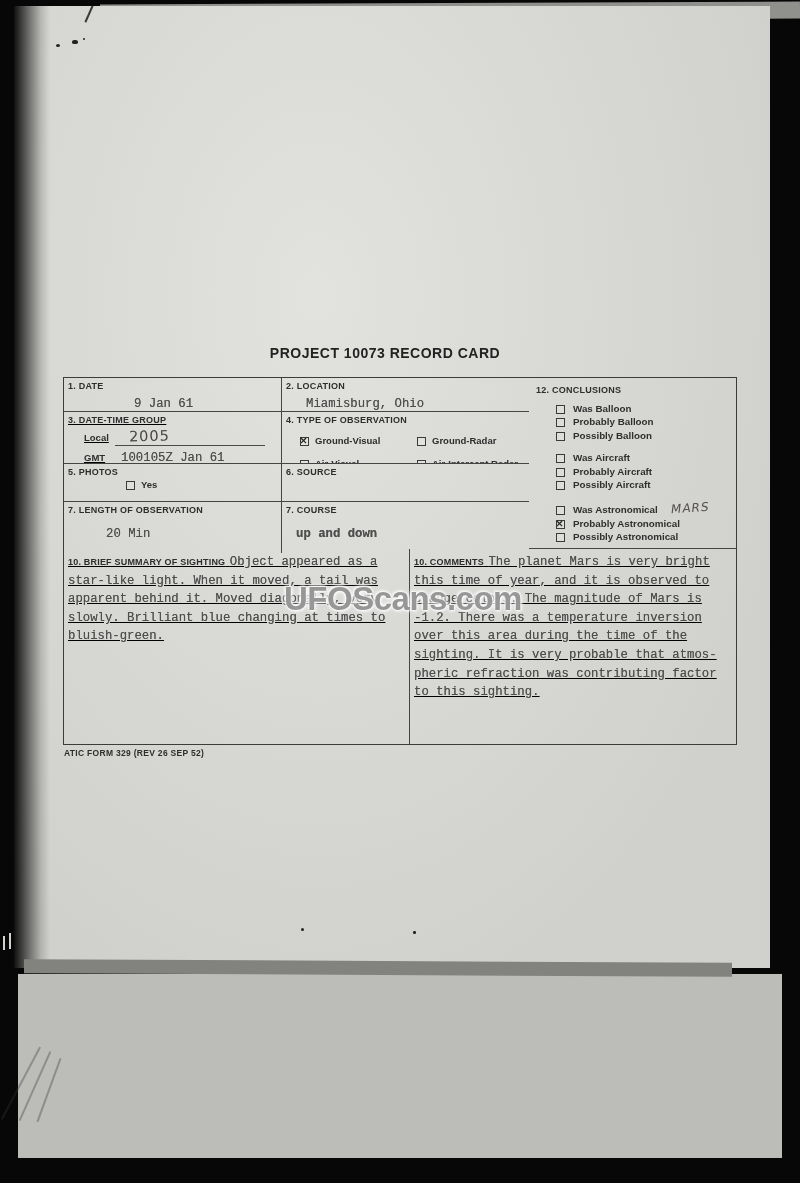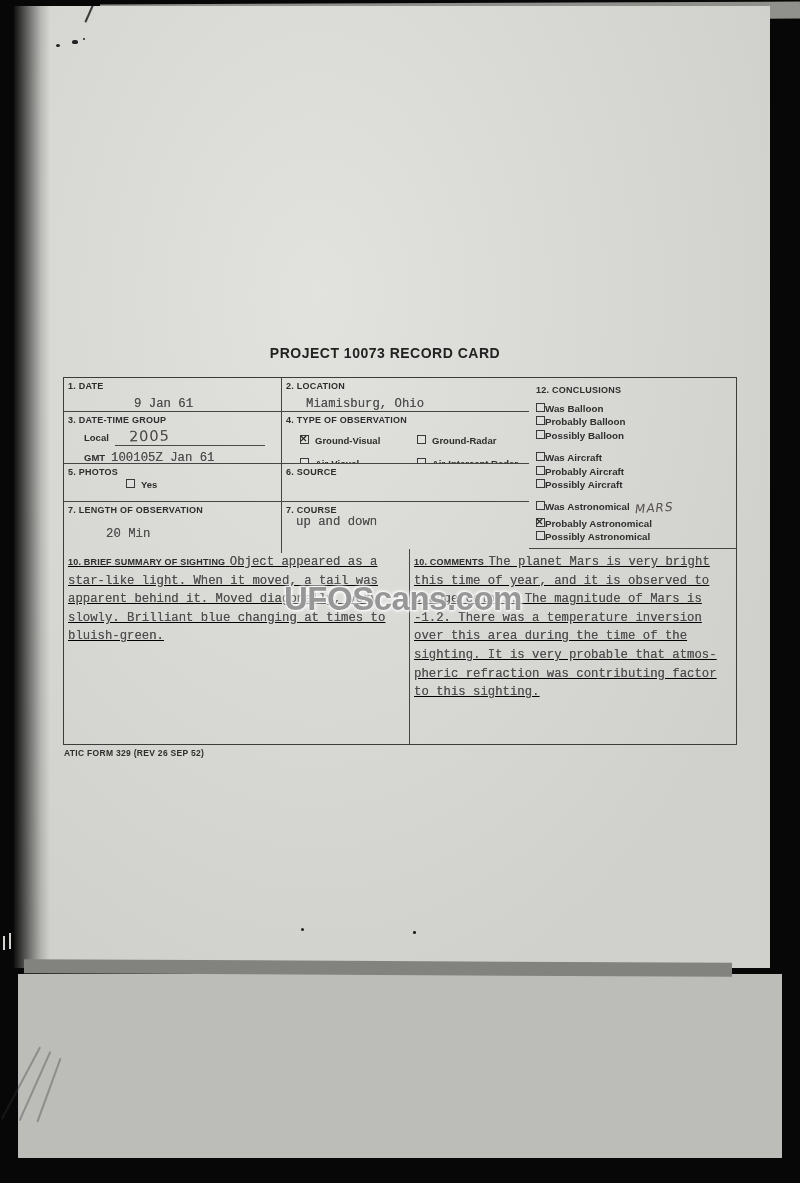--- a/index.html
+++ b/index.html
@@ -38,30 +38,30 @@
   .lbl-run{font-size:9px;font-weight:700;letter-spacing:.2px;color:#2d2d2d;}
   .lbl-inline{font-size:9.5px;font-weight:700;color:#2d2d2d;}
   .typed{font-family:"Liberation Mono","DejaVu Sans Mono",monospace;font-size:12.3px;
      color:#4e4e4e;text-shadow:0 0 .6px rgba(70,70,70,0.7);}
   .hand{font-family:"DejaVu Sans",sans-serif;font-size:14.5px;color:#474341;
      letter-spacing:1px;display:inline-block;transform:rotate(-1.5deg);}
   .uline{display:inline-block;border-bottom:1.4px solid #4a4a4a;margin-left:6px;}
   .cbx{width:7px;height:7px;border:1.3px solid #3a3a3a;flex:none;position:relative;background:rgba(255,255,255,0.15);}
   .cbx.checked::after{content:"\2715";position:absolute;left:-1.5px;top:-3px;font-size:9.5px;
      font-weight:700;color:#2a2a2a;}
-  .opt{display:flex;align-items:flex-start;gap:6px;font-size:9.5px;font-weight:700;color:#2d2d2d;}
+  .opt{display:flex;align-items:flex-end;gap:6px;font-size:9.5px;font-weight:700;color:#2d2d2d;}
   .obs-grid{display:grid;grid-template-columns:117px auto;row-gap:12px;margin:10px 0 0 18px;}
   .photos-opts{display:flex;flex-direction:column;gap:4px;margin:5px 0 0 62px;}
   .center-val{display:block;text-align:center;margin-top:11px;}
   .flow{padding:3px 4px 0 4px;line-height:15.6px;}
   
   .conc{flex:1;padding:4px 0 0 7px;}
   .conc-list{display:flex;flex-direction:column;gap:2.4px;margin-top:8px;}
-  .conc-item{display:flex;align-items:flex-start;font-size:9.8px;font-weight:700;
-     color:#2f2f2f;padding-right:6px;}
+  .conc-item{display:flex;align-items:flex-end;gap:8px;font-size:9.8px;font-weight:700;
+     color:#2f2f2f;padding-right:6px;margin-left:20px;}
   .conc-item.gap{margin-top:9px;}
   .annot{font-family:"DejaVu Sans",sans-serif;font-style:italic;font-weight:400;
      font-size:12px;color:#55504e;letter-spacing:1px;display:inline-block;
      transform:rotate(-4deg);margin-left:5px;}
   .footer{position:absolute;left:64px;top:748px;font-size:8.5px;font-weight:700;
      letter-spacing:.3px;color:#2e2e2e;}
   
   .watermark{position:absolute;left:281px;top:580px;width:244px;text-align:center;z-index:50;
      font-size:33px;font-weight:700;letter-spacing:-.5px;color:rgba(122,122,122,0.78);
      text-shadow:0 0 2px rgba(255,255,255,.95), 0 0 5px rgba(255,255,255,.9),
@@ -99,27 +99,27 @@
             <div class="lbl">1. DATE</div>
             <span class="typed" style="display:block;margin:6px 0 0 70px;">9 Jan 61</span>
           </div>
           <div class="cell no-r" style="flex:1;">
             <div class="lbl">2. LOCATION</div>
             <span class="typed" style="display:block;margin:6px 0 0 24px;">Miamisburg, Ohio</span>
           </div>
         </div>
 
         <div class="t-row" style="height:52px;">
-          <div class="cell" style="width:217px;">
+          <div class="cell" style="width:217px;text-decoration:underline;">
             <div class="lbl">3. DATE-TIME GROUP</div>
             <div style="margin:2px 0 0 20px;">
               <span class="lbl-inline">Local</span><span class="uline" style="width:150px;"><span class="hand" style="margin-left:14px;">2005</span></span>
             </div>
             <div style="margin:1px 0 0 20px;">
-              <span class="lbl-inline">GMT</span><span class="uline" style="width:153px;"><span class="typed" style="">100105Z Jan 61</span></span>
+              <span class="lbl-inline">GMT</span><span class="uline" style="width:153px;"><span class="typed" style="margin-left:10px;">100105Z Jan 61</span></span>
             </div>
           </div>
           <div class="cell no-r" style="flex:1;">
             <div class="lbl">4. TYPE OF OBSERVATION</div>
             <div class="obs-grid">
               <div class="opt">
                 <span class="cbx checked"></span>
                 <span>Ground-Visual</span>
               </div>
               <div class="opt">
@@ -158,21 +158,21 @@
           </div>
         </div>
 
         <div class="t-row" style="flex:1;">
           <div class="cell no-b" style="width:217px;">
             <div class="lbl">7. LENGTH OF OBSERVATION</div>
             <span class="typed" style="display:block;margin:12px 0 12px 42px;">20 Min</span>
           </div>
           <div class="cell no-r no-b" style="flex:1;">
             <div class="lbl">7. COURSE</div>
-            <span class="typed" style="display:block;margin:0 0 0 14px;">up and down</span>
+            <span class="typed" style="display:block;margin:12px 0 0 14px;font-weight:bold;">up and down</span>
           </div>
         </div>
       </div>
 
       <div class="cell no-r conc">
         <div class="lbl" style="padding-left:0;">12. CONCLUSIONS</div>
         <div class="conc-list">
           <div class="conc-item">
             <span class="cbx"></span>
             <span>Was Balloon</span>

